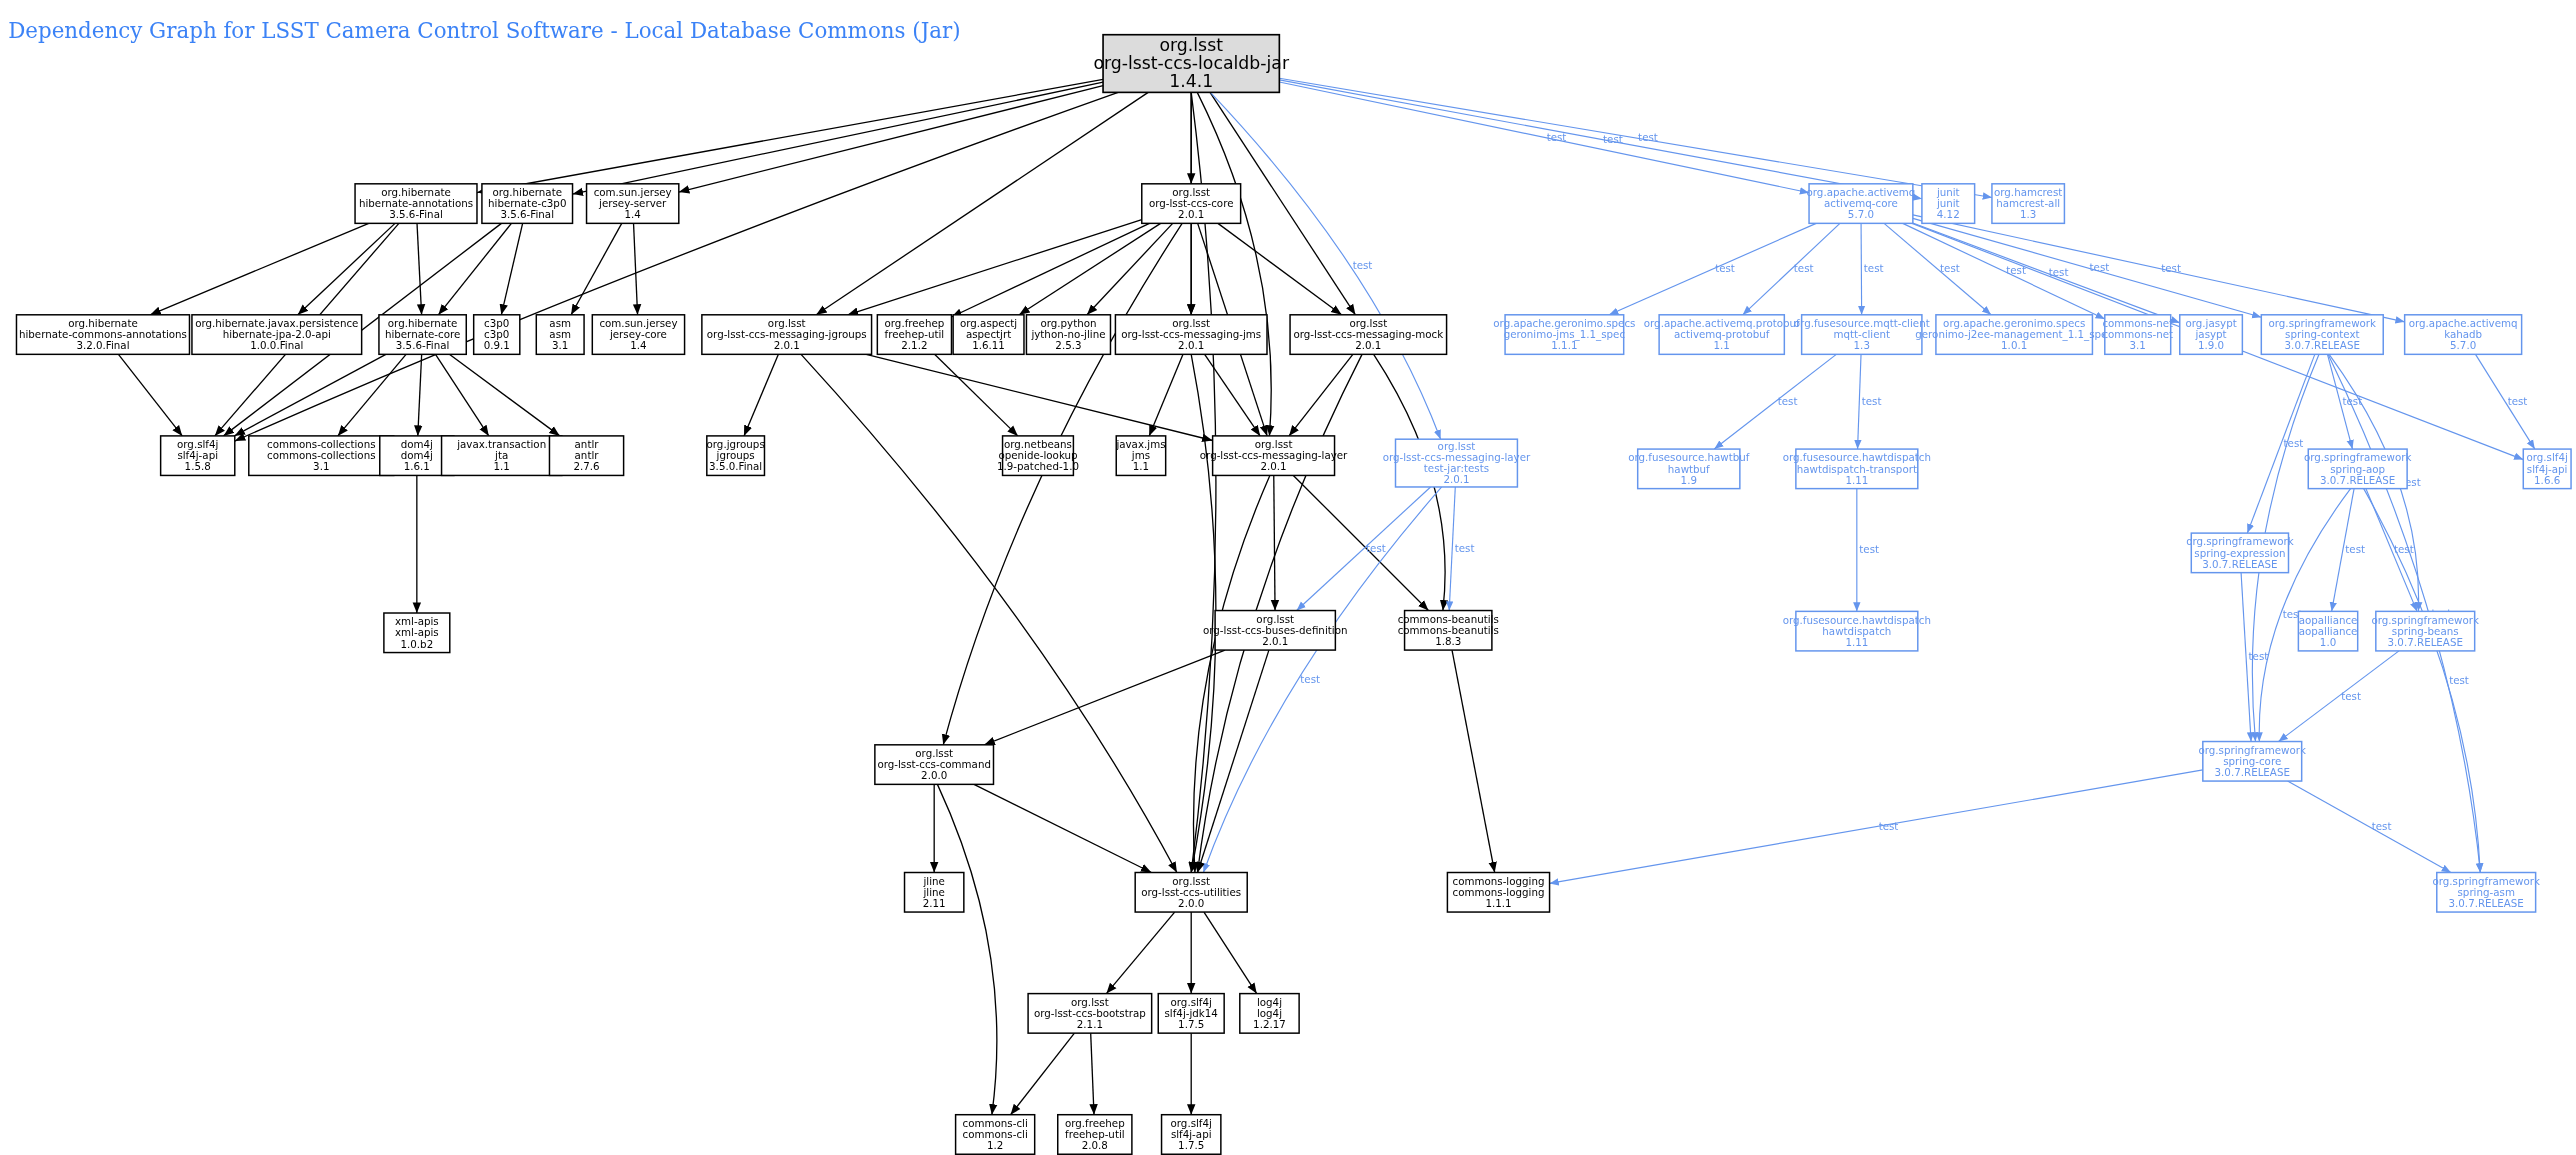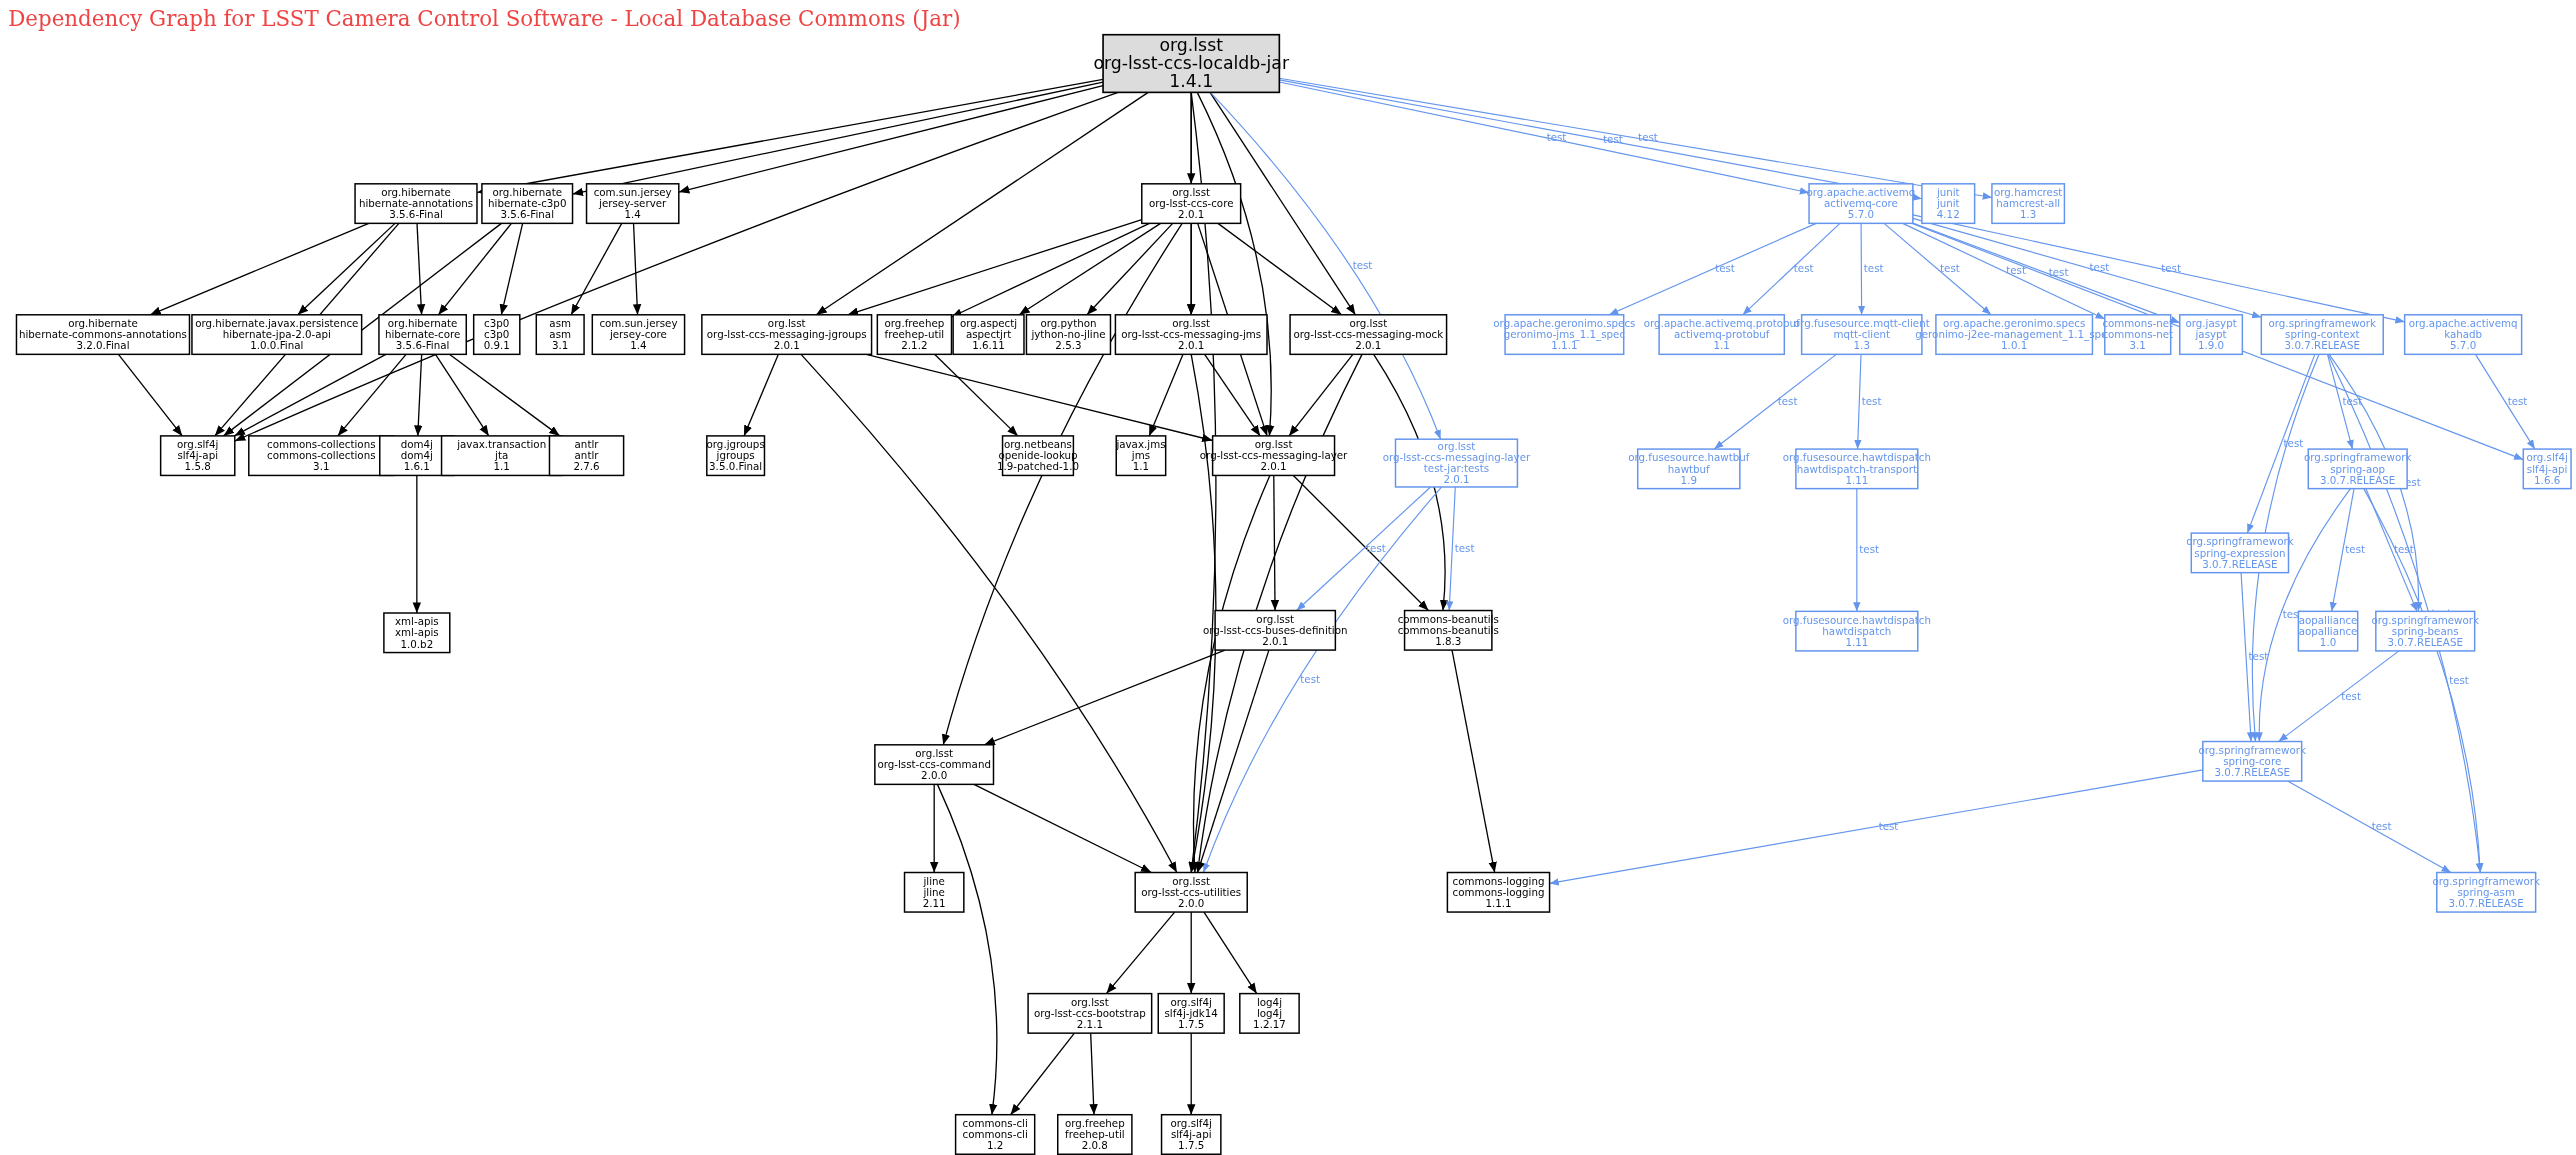--- a/index.html
+++ b/index.html
@@ -1,17 +1,17 @@
 <!DOCTYPE html>
 <html style="font-size:13px"><head>
 <meta charset="utf-8">
 <style>
   html,body{margin:0;padding:0;background:#fff;}
   body{width:2576px;height:1156px;overflow:hidden;position:relative;}
-  #title{position:absolute;left:8.2px;top:6px;font-family:"DejaVu Serif",serif;font-size:21.4px;color:#ef4444;white-space:nowrap;}
+  #title{position:absolute;left:8.2px;top:18px;font-family:"DejaVu Serif",serif;font-size:21.4px;color:#3b82f6;white-space:nowrap;}
   svg{position:absolute;left:0;top:0;}
   .nlabel{font-family:"DejaVu Sans",sans-serif;font-size:12.5px;text-anchor:middle;}
   .root .nlabel{font-size:21px;}
   .elabel{font-family:"DejaVu Sans",sans-serif;font-size:12.5px;fill:#6495ED;}
 </style>
 </head>
 <body>
 
 <div id="title">Dependency Graph for LSST Camera Control Software - Local Database Commons (Jar)</div>
 <svg id="graph" width="2576" height="1156" xmlns="http://www.w3.org/2000/svg" viewBox="0 0 3127 1403">

